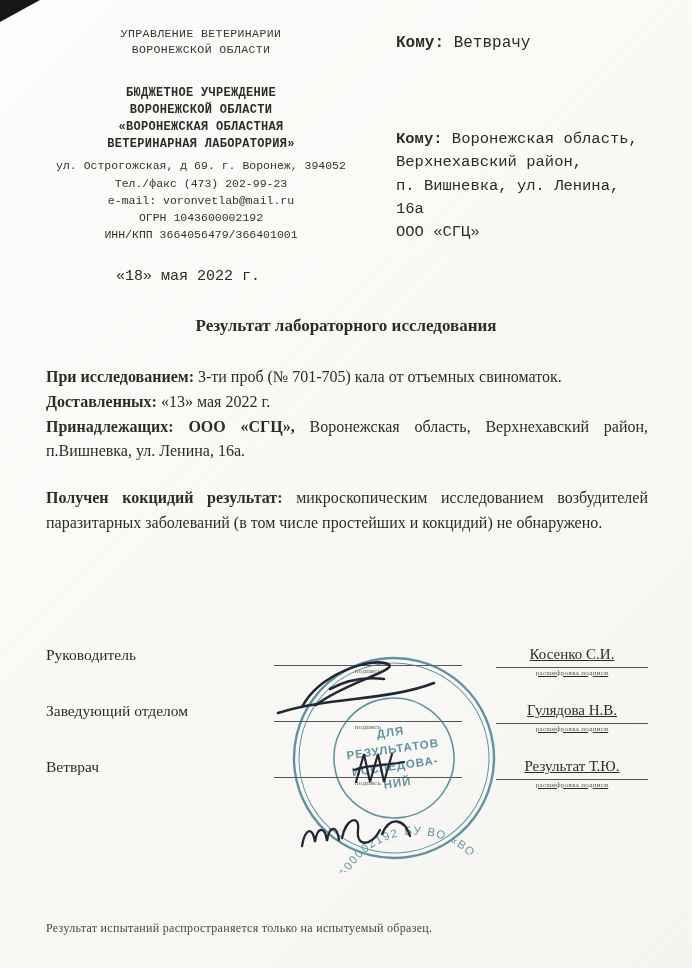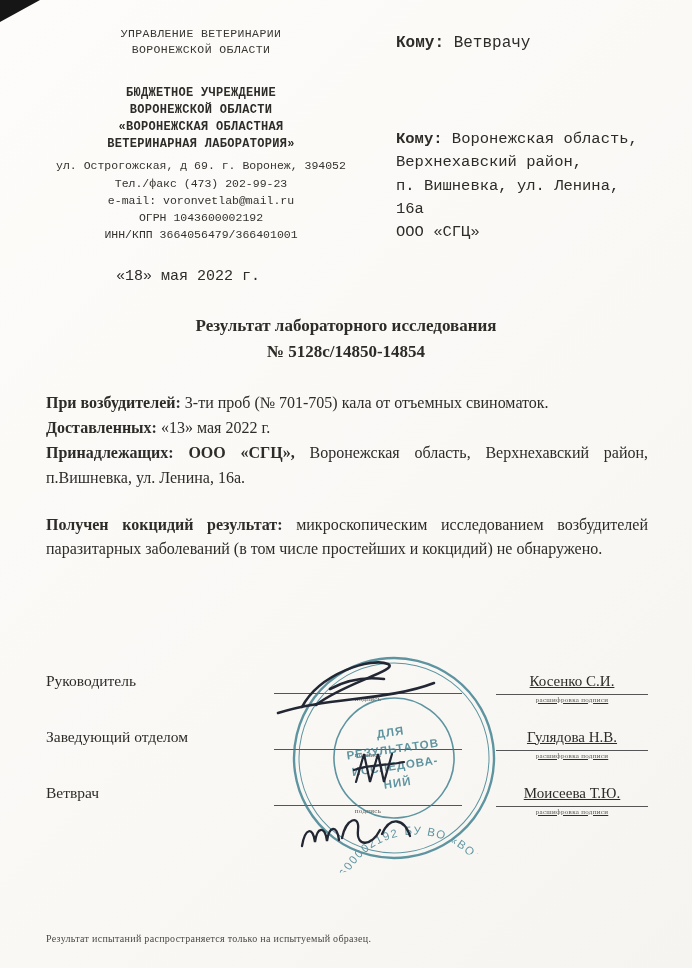--- a/index.html
+++ b/index.html
@@ -27,30 +27,30 @@
   .lbl { font-weight:bold; }
   .pre { white-space:pre-line;margin-top:8px; }
   
   .title { text-align:center; margin-top:28px; font-weight:bold; font-size:17px; line-height:1.55; }
   
   .body-text { padding:0 44px 0 46px; margin-top:26px; font-size:16px; line-height:1.55; }
   .body-text p { text-align:justify; }
   .para-gap { height:22px; }
   
   .sig-block { padding:0 44px 0 46px; margin-top:110px; }
-  .sig-row { display:flex; align-items:center; margin-bottom:24px; }
+  .sig-row { display:flex; align-items:flex-start; margin-bottom:24px; }
   .sig-role { width:228px; font-size:15.5px; padding-bottom:14px; }
   .sig-line { flex:1; margin-right:34px; text-align:center; }
   .sig-line .rule, .sig-name .rule { border-bottom:1px solid #555; height:20px; }
   .caption { font-size:7px; color:#5a5650; padding-top:1px; letter-spacing:.3px; }
   .sig-name { width:152px; text-align:center; font-size:15px;text-decoration:underline; }
   .sig-name .rule { height:22px; }
   
   .footer {
-    position:absolute; left:46px; bottom:24px; font-size:10px;
+    position:absolute; left:46px; bottom:32px; font-size:12px;
     color:#4a4742; letter-spacing:.3px;
   }
   
   .stamp {
     position:absolute; left:288px; top:652px; width:212px; height:212px;
     transform:rotate(-8deg); opacity:.82; pointer-events:none;
   }
   .sig-svg { position:absolute; pointer-events:none; }
   .sig1 { left:272px; top:655px; }
   .sig2 { left:348px; top:748px; }
@@ -87,26 +87,25 @@
         <span class="pre">Воронежская область,
 Верхнехавский район,
 п. Вишневка, ул. Ленина, 16а
 ООО «СГЦ»</span>
       </div>
     </div>
   </div>
 
   <div class="title">
     <div>Результат лабораторного исследования</div>
-    <div>№ 5128с/14850-14854</div>
   </div>
 
   <div class="body-text">
     <p>
-      <span class="lbl">При возбудителей:</span>
+      <span class="lbl">При исследованием:</span>
       <span>3-ти проб (№ 701-705) кала от отъемных свиноматок.</span>
     </p>
     <p>
       <span class="lbl">Доставленных:</span>
       <span>«13» мая 2022 г.</span>
     </p>
     <p>
       <span class="lbl">Принадлежащих:</span>
       <span class="lbl">ООО «СГЦ»,</span>
       <span>Воронежская область, Верхнехавский район, п.Вишневка, ул. Ленина, 16а.</span>
@@ -141,21 +140,21 @@
         <div class="caption">расшифровка подписи</div>
       </div>
     </div>
     <div class="sig-row">
       <div class="sig-role">Ветврач</div>
       <div class="sig-line">
         <div class="rule"></div>
         <div class="caption">подпись</div>
       </div>
       <div class="sig-name">
-        <div class="rule">Моисеева Т.Ю.</div>
+        <div class="rule">Результат Т.Ю.</div>
         <div class="caption">расшифровка подписи</div>
       </div>
     </div>
   </div>
 
   <svg class="stamp" viewBox="0 0 212 212">
     <g fill="none" stroke="#3d7f8e">
       <circle cx="106" cy="106" r="100" stroke-width="2.4"></circle>
       <circle cx="106" cy="106" r="95" stroke-width="1"></circle>
       <circle cx="106" cy="106" r="60" stroke-width="1.6"></circle>

